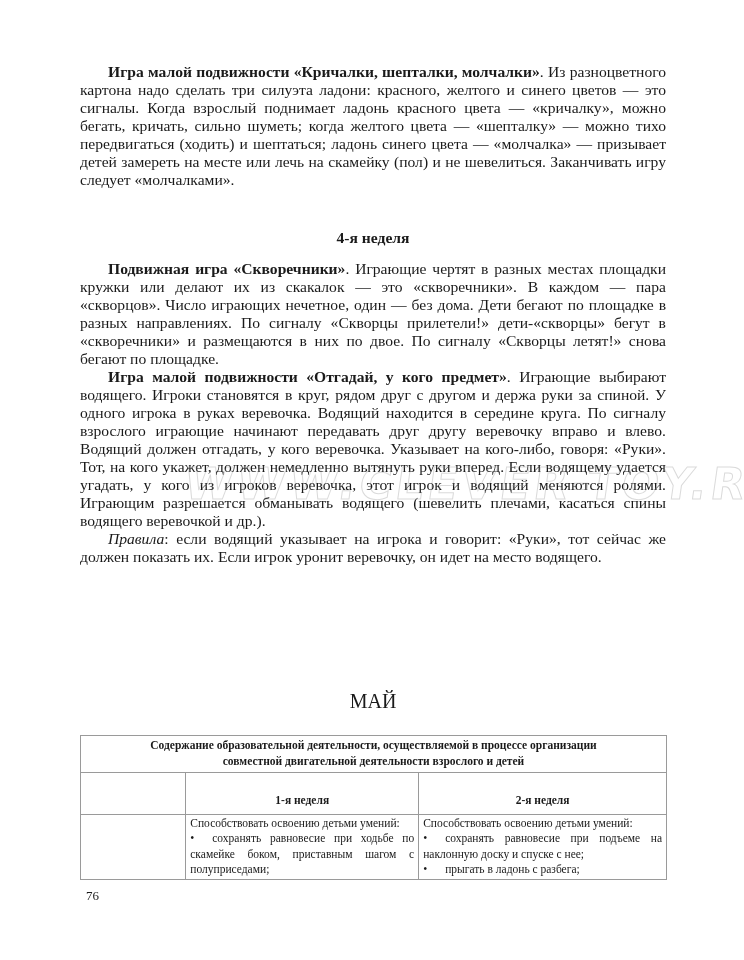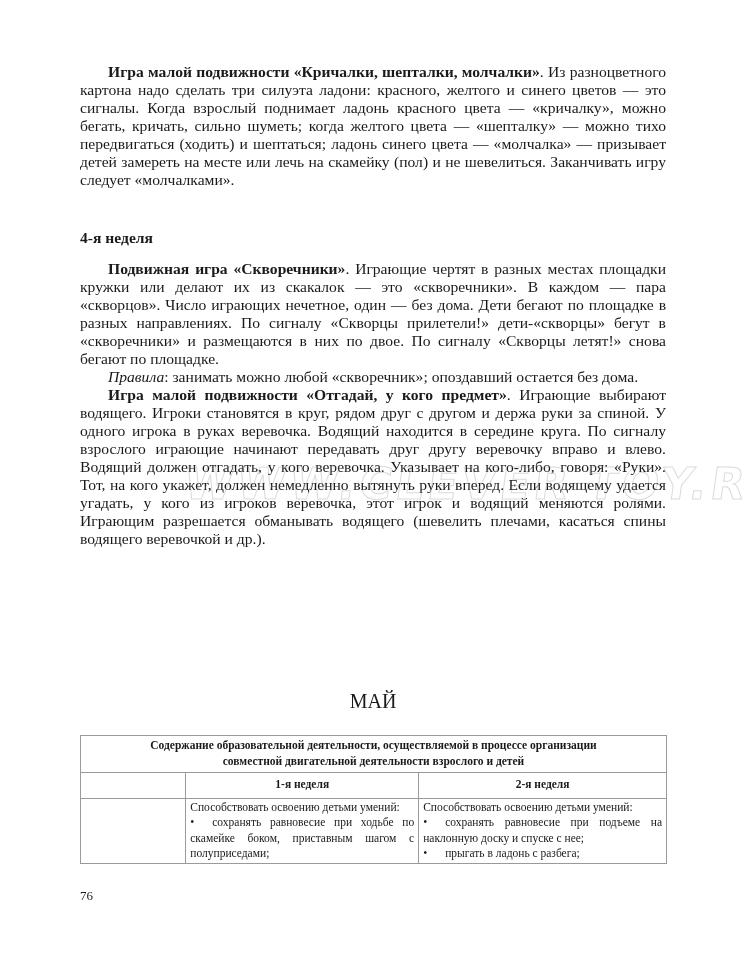--- a/index.html
+++ b/index.html
@@ -3,60 +3,60 @@
 <meta charset="utf-8">
 <style>
   html, body { margin: 0; padding: 0; background: #ffffff; }
   body { width: 744px; height: 960px; position: relative; overflow: hidden;
          font-family: "Liberation Serif", "DejaVu Serif", serif; color: #1a1a1a; }
   .page { position: absolute; left: 80px; top: 63px; width: 586px; }
   p.para { margin: 0; font-size: 15.6px; line-height: 18px; text-align: justify;
            text-indent: 28px; hyphens: manual; }
   p.para b { font-weight: bold; }
   p.para i { font-style: italic; }
-  h2.week { margin: 0; font-size: 15.6px; font-weight: bold;
+  h2.week { margin: 0; text-align: center; font-size: 15.6px; font-weight: bold;
             line-height: 22px; }
   .w-head { position: absolute; left: 80px; top: 227px; width: 586px; }
   .sec2 { position: absolute; left: 80px; top: 260px; width: 586px; }
   h1.month { position: absolute; left: 80px; top: 688px; width: 586px; margin: 0;
              text-align: center; font-size: 20px; font-weight: normal; line-height: 26px; }
   table.plan { position: absolute; left: 80px; top: 735px; width: 587px;
                border-collapse: collapse; font-size: 11.5px; line-height: 15.5px; }
   table.plan td, table.plan th { border: 1px solid #9a9a9a; padding: 1px 3px; vertical-align: top; }
   table.plan th { font-weight: bold; text-align: center; }
   table.plan .c0 { width: 99px; }
   table.plan .c1 { width: 225px; }
   table.plan .c2 { width: 240px; }
   table.plan .title-row th { padding: 2px 20px 3px; }
-  table.plan .week-row th { padding: 4px 3px 5px; }
+  table.plan .week-row th { padding: 20px 3px 5px; }
   table.plan td.content { text-align: justify; padding: 1px 4px; margin-left: 32px; }
   .bullet { display: block; }
   .bullet .dot { display: inline-block; width: 22px; }
   .watermark { position: absolute; left: 185px; top: 458px; width: 500px; height: 50px;
                font-family: "DejaVu Sans", sans-serif; font-weight: bold; font-size: 44px;
                letter-spacing: 4px; color: transparent;
                -webkit-text-stroke: 1px rgba(150,150,150,0.35); pointer-events: none;
                white-space: nowrap; transform: skewX(-8deg); }
-  .page-num { position: absolute; left: 80px; top: 888px; font-size: 13px; }
+  .page-num { position: absolute; left: 86px; top: 888px; font-size: 13px; }
 </style>
 </head>
 <body>
 
 <div class="page">
   <p class="para"><b>Игра малой подвижности «Кричалки, шепталки, молчалки»</b><span>. Из разноцветного картона надо сделать три силуэта ладони: красного, желтого и синего цветов — это сигналы. Когда взрослый поднимает ладонь красного цвета — «кричалку», можно бегать, кричать, сильно шуметь; когда желтого цвета — «шепталку» — можно тихо передвигаться (ходить) и шептаться; ладонь синего цвета — «молчалка» — призывает детей замереть на месте или лечь на скамейку (пол) и не шевелиться. Заканчивать игру следует «молчалками».</span></p>
 </div>
 
 <div class="w-head">
   <h2 class="week">4-я неделя</h2>
 </div>
 
 <div class="sec2">
   <p class="para"><b>Подвижная игра «Скворечники»</b><span>. Играющие чертят в разных местах площадки кружки или делают их из скакалок — это «скворечники». В каждом — пара «скворцов». Число играющих нечетное, один — без дома. Дети бегают по площадке в разных направлениях. По сигналу «Скворцы прилетели!» дети-«скворцы» бегут в «скворечники» и размещаются в них по двое. По сигналу «Скворцы летят!» снова бегают по площадке.</span></p>
-  <p class="para"><i>Правила</i><span>: занимать можно любой «скворечник»; опоздавший остается без дома.</span></p>
   <p class="para"><b>Игра малой подвижности «Отгадай, у кого предмет»</b><span>. Играющие выбирают водящего. Игроки становятся в круг, рядом друг с другом и держа руки за спиной. У одного игрока в руках веревочка. Водящий находится в середине круга. По сигналу взрослого играющие начинают передавать друг другу веревочку вправо и влево. Водящий должен отгадать, у кого веревочка. Указывает на кого-либо, говоря: «Руки». Тот, на кого укажет, должен немедленно вытянуть руки вперед. Если водящему удается угадать, у кого из игроков веревочка, этот игрок и водящий меняются ролями. Играющим разрешается обманывать водящего (шевелить плечами, касаться спины водящего веревочкой и др.).</span></p>
+  <p class="para"><i>Правила</i><span>: если водящий указывает на игрока и говорит: «Руки», тот сейчас же должен показать их. Если игрок уронит веревочку, он идет на место водящего.</span></p>
 </div>
 
 <div class="watermark">WWW.CLEVER-TOY.RU</div>
 
 <h1 class="month">МАЙ</h1>
 
 <table class="plan">
   <tbody>
       <tr class="title-row">
     <th colspan="3">

